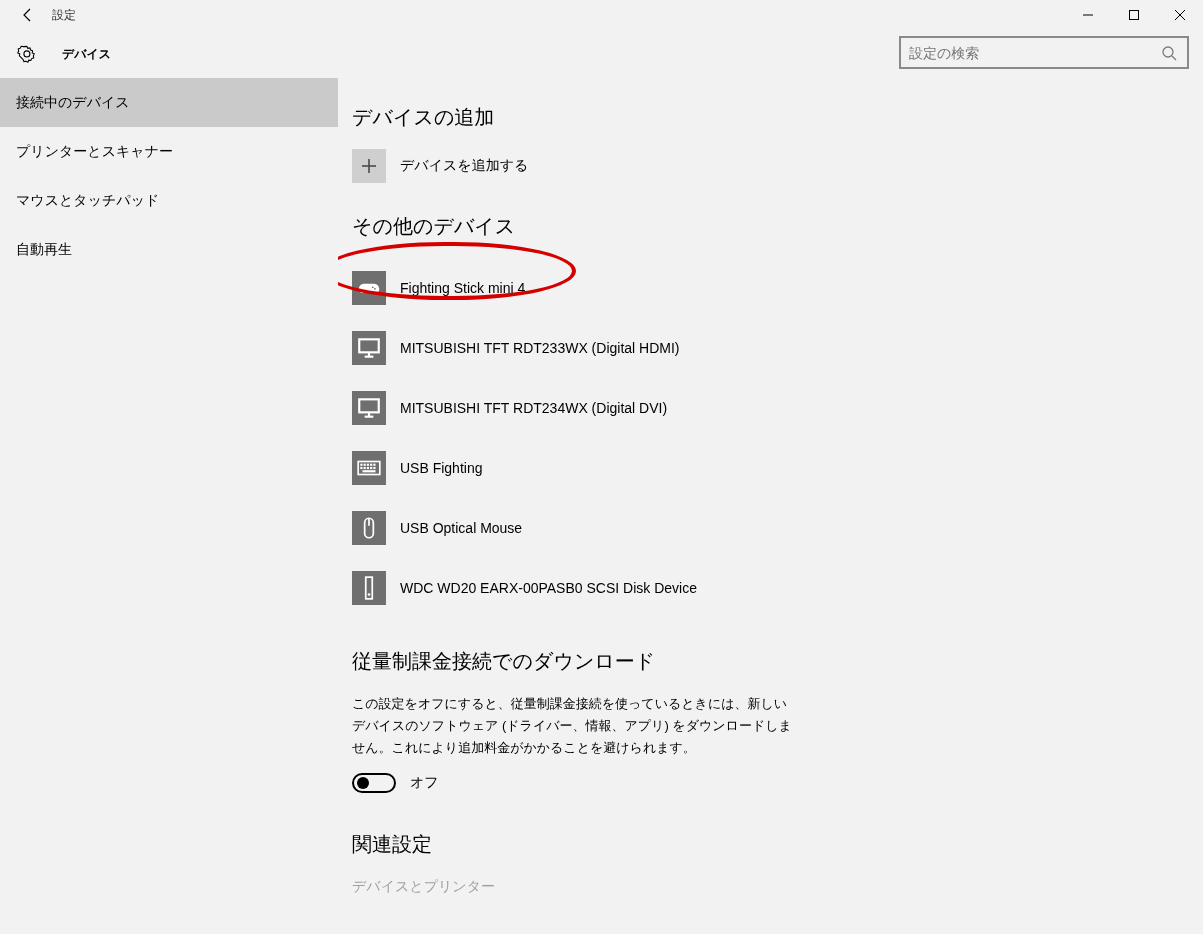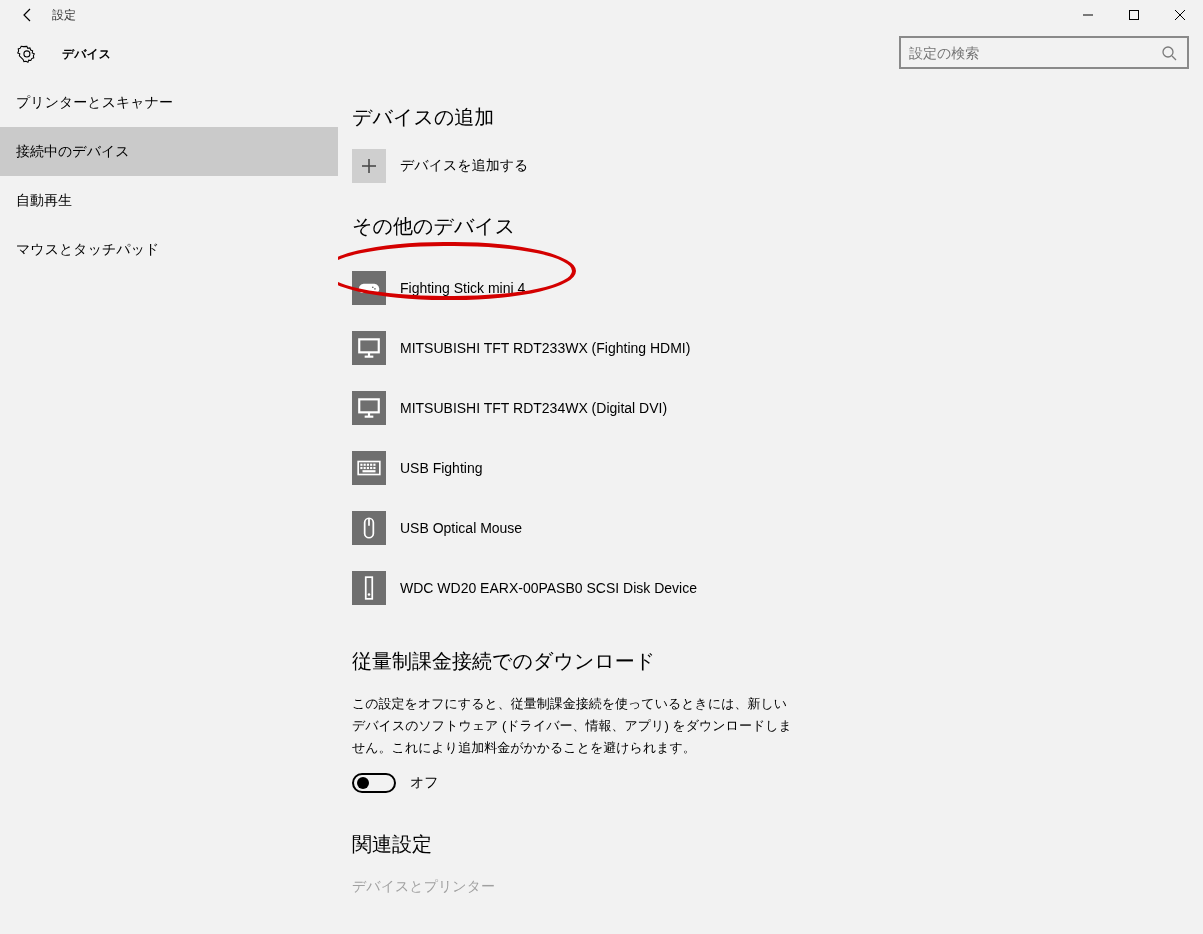--- a/index.html
+++ b/index.html
@@ -95,31 +95,31 @@
           <circle cx="7" cy="7" r="5" stroke="#7a7a7a" stroke-width="1.3" fill="none"></circle>
           <line x1="11" y1="11" x2="15" y2="15" stroke="#7a7a7a" stroke-width="1.3"></line>
         </svg>
     </div>
   </div>
 </div>
 
 <div class="body">
 
   <div class="sidebar">
+    <div class="side-item selected">
+      <span>接続中のデバイス</span>
+    </div>
     <div class="side-item">
       <span>プリンターとスキャナー</span>
     </div>
-    <div class="side-item selected">
-      <span>接続中のデバイス</span>
+    <div class="side-item">
+      <span>マウスとタッチパッド</span>
     </div>
     <div class="side-item">
       <span>自動再生</span>
-    </div>
-    <div class="side-item">
-      <span>マウスとタッチパッド</span>
     </div>
   </div>
 
   <div class="content">
 
     <div class="sec-heading">デバイスの追加</div>
     <div class="add-row">
       <div class="add-tile">
         <svg width="18" height="18" viewBox="0 0 18 18">
             <line x1="9" y1="2" x2="9" y2="16" stroke="#4a4a4a" stroke-width="1.6"></line>
@@ -142,21 +142,21 @@
     </div>
 
     <div class="device-row">
       <div class="dev-icon">
         <svg width="26" height="26" viewBox="0 0 24 24">
             <rect x="3" y="4" width="18" height="12" fill="none" stroke="#fff" stroke-width="2"></rect>
             <line x1="8" y1="20" x2="16" y2="20" stroke="#fff" stroke-width="2"></line>
             <line x1="12" y1="16" x2="12" y2="20" stroke="#fff" stroke-width="2"></line>
           </svg>
       </div>
-      <span class="dev-label">MITSUBISHI TFT RDT233WX (Fighting HDMI)</span>
+      <span class="dev-label">MITSUBISHI TFT RDT233WX (Digital HDMI)</span>
     </div>
 
     <div class="device-row">
       <div class="dev-icon">
         <svg width="26" height="26" viewBox="0 0 24 24">
             <rect x="3" y="4" width="18" height="12" fill="none" stroke="#fff" stroke-width="2"></rect>
             <line x1="8" y1="20" x2="16" y2="20" stroke="#fff" stroke-width="2"></line>
             <line x1="12" y1="16" x2="12" y2="20" stroke="#fff" stroke-width="2"></line>
           </svg>
       </div>

